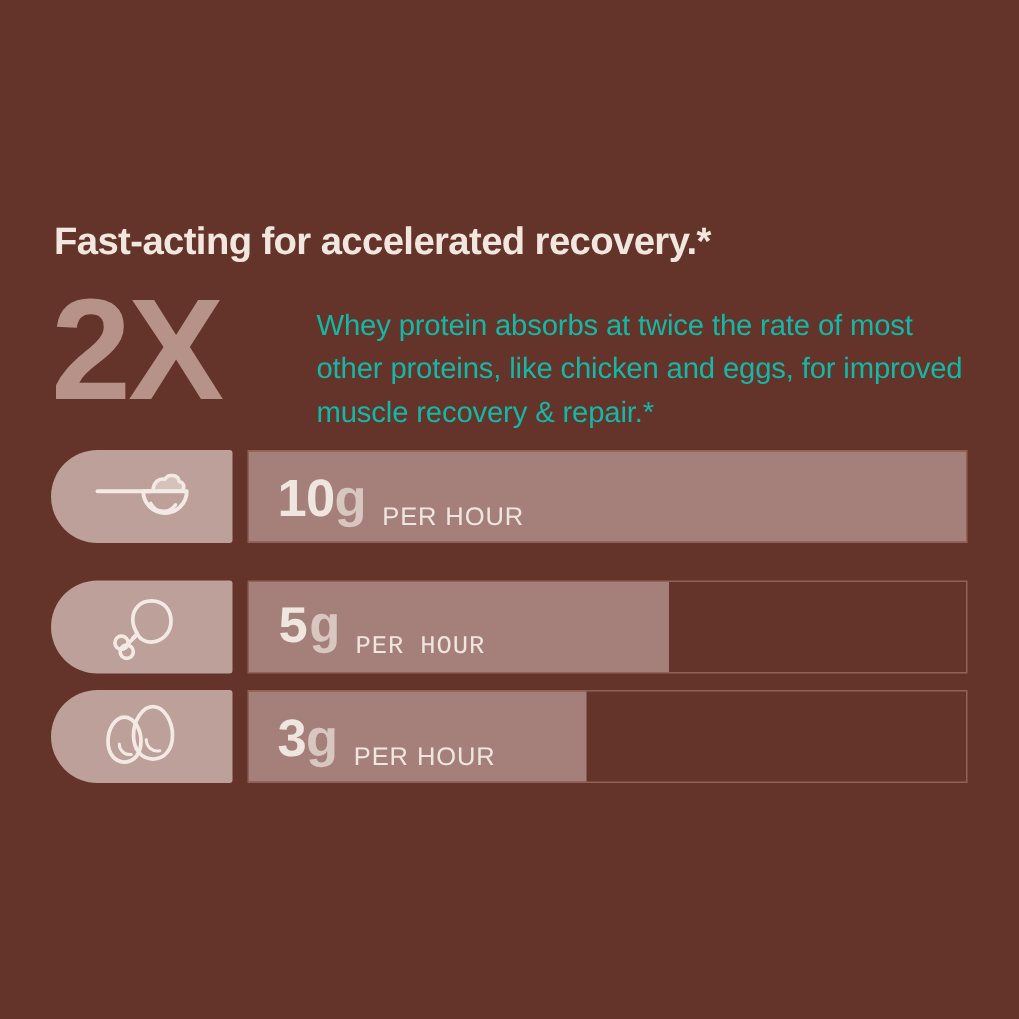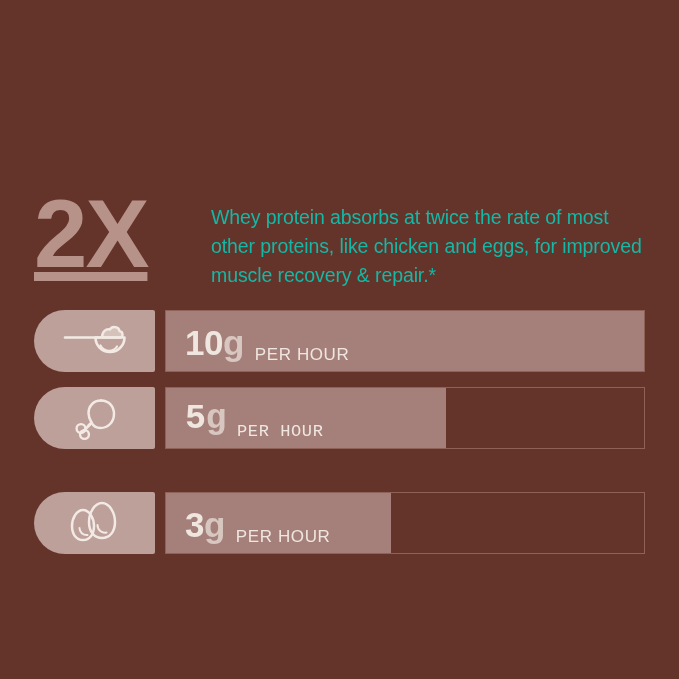--- a/index.html
+++ b/index.html
@@ -41,21 +41,20 @@
     position: absolute;
     left: 34px;
     top: 186px;
     width: 165px;
     font-size: 96px;
     line-height: 96px;
     font-weight: bold;
     letter-spacing: -2px;
     color: #b79289;
     white-space: nowrap;
-    text-decoration: underline;
   }
 
   
   .body-copy {
     position: absolute;
     left: 211px;
     top: 203px;
     width: 442px;
     font-size: 19.5px;
     line-height: 29px;
@@ -70,23 +69,23 @@
     top: 0;
     width: 679px;
     height: 679px;
   }
   .row {
     position: absolute;
     left: 34px;
     width: 611px;
     height: 62px;
   }
-  .row-1 { top: 310px; }
+  .row-1 { top: 300px; }
   .row-2 { top: 387px; font-family: Liberation Mono, monospace; }
-  .row-3 { top: 492px; }
+  .row-3 { top: 460px; }
 
   
   .icon-tile {
     position: absolute;
     left: 0;
     top: 0;
     width: 121px;
     height: 62px;
     background: #bca099;
     border-radius: 31px 2px 2px 31px;
@@ -144,20 +143,21 @@
     margin-left: 11px;
     line-height: 1;
     margin-top: 25px;
   }
 </style>
 </head>
 <body>
 
 <div class="panel">
 
+  <div class="headline">Fast-acting for accelerated recovery.*</div>
 
   <div class="multiplier">2X</div>
 
   <div class="body-copy">Whey protein absorbs at twice the rate of most other proteins, like chicken and eggs, for improved muscle recovery &amp; repair.*</div>
 
   <div class="rows">
 
     <div class="row row-1">
       <div class="icon-tile">
         <span>

